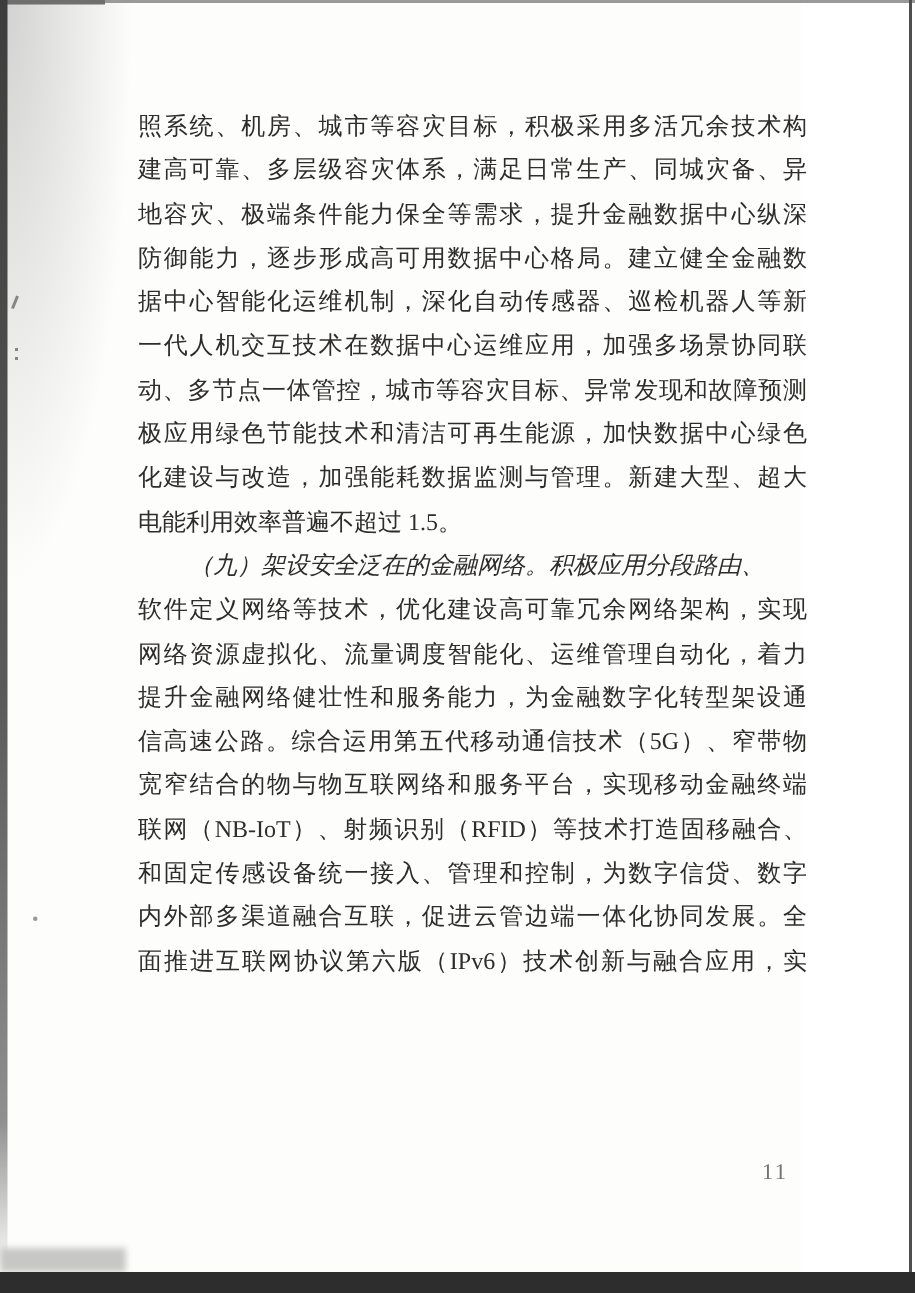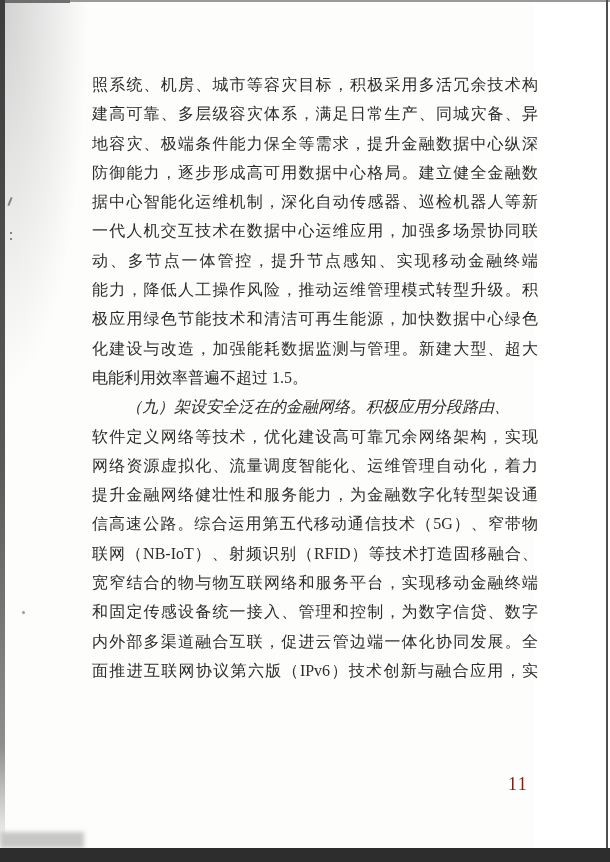--- a/index.html
+++ b/index.html
@@ -5,21 +5,21 @@
   html,body{margin:0;padding:0;width:610px;height:862px;overflow:hidden;background:#ffffff;}
   .page{position:absolute;left:0;top:0;width:534px;height:862px;background:#fdfdfc;
         font-family:"Liberation Serif","DejaVu Serif",serif;}
   
   .text-block{position:absolute;left:92px;top:70px;width:446px;
               font-size:16px;line-height:29.3px;color:#2e2d2a;}
   .tl{height:29.3px;overflow:visible;}
   .j{text-align:justify;text-align-last:justify;}
   .ind{text-indent:34px;font-style:italic;}
   
-  .page-num{position:absolute;left:508px;top:774px;font-size:18px;color:#7f1d1d;
+  .page-num{position:absolute;left:508px;top:774px;font-size:15px;color:#737373;
             letter-spacing:1.5px;font-family:"Liberation Serif","DejaVu Serif",serif;}
   
   .top-line{position:absolute;left:0;top:0;width:610px;height:2px;background:#9a9a9a;}
   .top-line-dark{position:absolute;left:0;top:0;width:70px;height:3px;background:#6f6f6f;}
   .left-strip{position:absolute;left:0;top:0;width:5px;height:848px;
               background:linear-gradient(to bottom,#3d3d3d,#5a5a5a 55%,#8f8f8f 88%,rgba(150,150,150,0));}
   .left-wash{position:absolute;left:4px;top:0;width:90px;height:540px;
              background:radial-gradient(130% 100% at 0% 0%,rgba(140,140,140,0.38),rgba(140,140,140,0) 72%);}
   .bottom-bar{position:absolute;left:0;top:848px;width:610px;height:14px;background:#2d2d2d;}
   .bottom-patch{position:absolute;left:0;top:832px;width:84px;height:16px;background:#c7c7c5;filter:blur(2px);}
@@ -44,32 +44,31 @@
   <div class="speck-colon"></div>
   <div class="speck-dot"></div>
 
   <div class="text-block">
     <div class="tl j">照系统、机房、城市等容灾目标，积极采用多活冗余技术构</div>
     <div class="tl j">建高可靠、多层级容灾体系，满足日常生产、同城灾备、异</div>
     <div class="tl j">地容灾、极端条件能力保全等需求，提升金融数据中心纵深</div>
     <div class="tl j">防御能力，逐步形成高可用数据中心格局。建立健全金融数</div>
     <div class="tl j">据中心智能化运维机制，深化自动传感器、巡检机器人等新</div>
     <div class="tl j">一代人机交互技术在数据中心运维应用，加强多场景协同联</div>
-    <div class="tl j">动、多节点一体管控，提升节点感知、实现移动金融终端</div>
-    <div class="tl j">能力，降低人工操作风险，推动运维管理模式转型升级。积</div>
+    <div class="tl j">动、多节点一体管控，城市等容灾目标、异常发现和故障预测</div>
     <div class="tl j">极应用绿色节能技术和清洁可再生能源，加快数据中心绿色</div>
     <div class="tl j">化建设与改造，加强能耗数据监测与管理。新建大型、超大</div>
     <div class="tl">电能利用效率普遍不超过 1.5。</div>
     <div class="tl ind">（九）架设安全泛在的金融网络。积极应用分段路由、</div>
     <div class="tl j">软件定义网络等技术，优化建设高可靠冗余网络架构，实现</div>
     <div class="tl j">网络资源虚拟化、流量调度智能化、运维管理自动化，着力</div>
     <div class="tl j">提升金融网络健壮性和服务能力，为金融数字化转型架设通</div>
     <div class="tl j">信高速公路。综合运用第五代移动通信技术（5G）、窄带物</div>
+    <div class="tl j">宽窄结合的物与物互联网络和服务平台，实现移动金融终端</div>
     <div class="tl j">联网（NB-IoT）、射频识别（RFID）等技术打造固移融合、</div>
-    <div class="tl j">宽窄结合的物与物互联网络和服务平台，实现移动金融终端</div>
     <div class="tl j">和固定传感设备统一接入、管理和控制，为数字信贷、数字</div>
     <div class="tl j">内外部多渠道融合互联，促进云管边端一体化协同发展。全</div>
     <div class="tl j">面推进互联网协议第六版（IPv6）技术创新与融合应用，实</div>
   </div>
 
   <div class="page-num">11</div>
 
 </div>
 
 </body></html>

